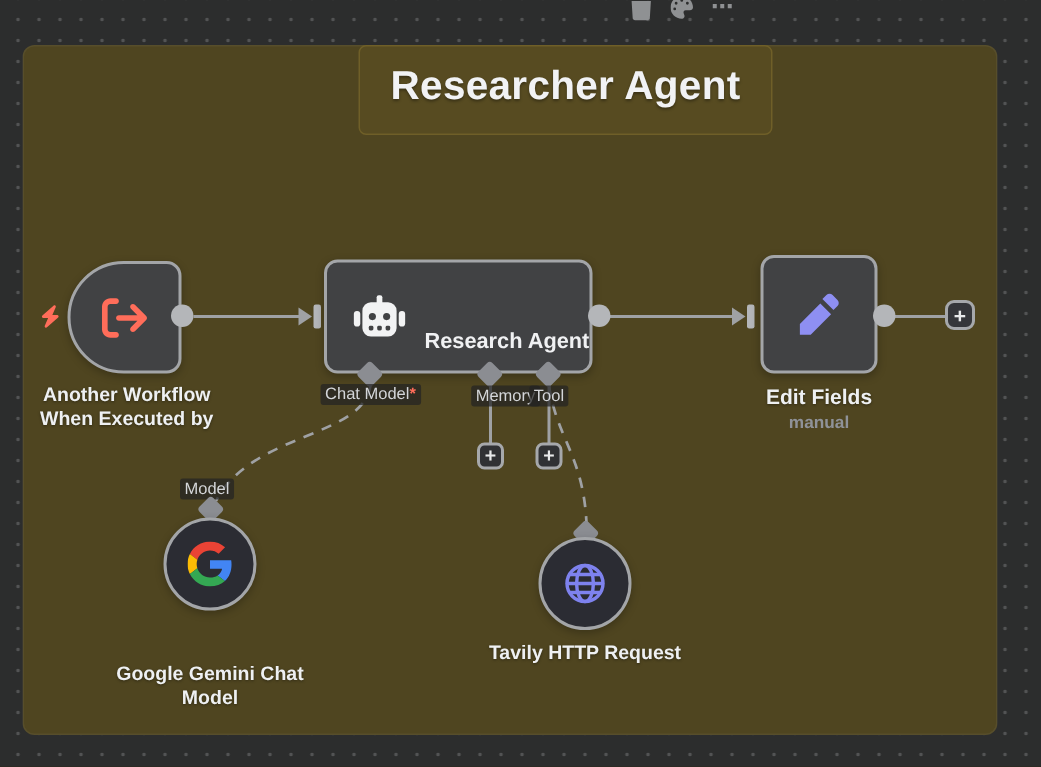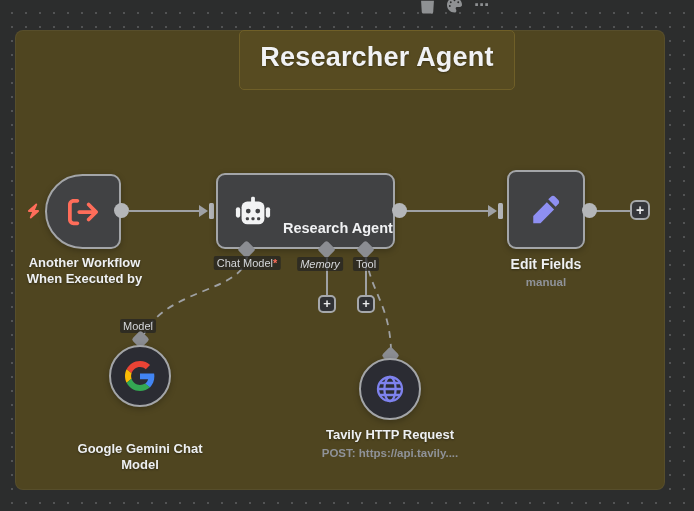--- a/index.html
+++ b/index.html
@@ -139,21 +139,21 @@
       </svg>
     </div>
   </div>
   <div class="agent-title">Research Agent</div>
   <div class="port-circle" style="left:392px;top:203px;"></div>
 
   <div class="diamond" style="left:240px;top:243px;"></div>
   <div class="diamond" style="left:320px;top:243px;"></div>
   <div class="diamond" style="left:359px;top:243px;"></div>
   <div class="chip" style="left:247px;top:256px;"><span>Chat Model</span><span class="req">*</span></div>
-  <div class="chip" style="left:320px;top:257px;font-style:italic;">Memory</div>
+  <div class="chip" style="left:337px;top:257px;">Memory</div>
   <div class="chip" style="left:366px;top:257px;">Tool</div>
   <div class="plus-box" style="left:318px;top:295px;">+</div>
   <div class="plus-box" style="left:357px;top:295px;">+</div>
 
   <div class="input-bar" style="left:498px;top:203px;"></div>
   <div class="node node-rect" style="left:507px;top:170px;width:78px;height:79px;">
     <div class="icon-wrap" style="left:19px;top:19px;width:36px;height:36px;">
       <svg width="34" height="34" viewBox="0 0 24 24">
           <path d="M20.7 5.6l-2.3-2.3c-.8-.8-2.1-.8-2.9 0l-1.9 1.9 5.2 5.2 1.9-1.9c.8-.8.8-2.1 0-2.9zM3 16.9V22h5.1l9.6-9.6-5.1-5.1L3 16.9z" fill="#8e8ff2"></path>
         </svg>
@@ -187,15 +187,14 @@
       <svg width="32" height="32" viewBox="0 0 32 32" fill="none" stroke-linecap="round" stroke-width="2.3" stroke="#7e82ee">
         <circle cx="16" cy="16" r="12" stroke="inherit"></circle>
         <ellipse cx="16" cy="16" rx="5.6" ry="12"></ellipse>
         <line x1="4.4" y1="16" x2="27.6" y2="16"></line>
         <line x1="6.2" y1="10" x2="25.8" y2="10"></line>
         <line x1="6.2" y1="22" x2="25.8" y2="22"></line>
       </svg>
     </div>
   </div>
   <div class="node-label" style="left:290px;top:427px;width:200px;">Tavily HTTP Request</div>
-  <div class="node-sub" style="left:290px;top:446px;width:200px;">POST: https://api.tavily....</div>
 
 </div>
 
 </body></html>

